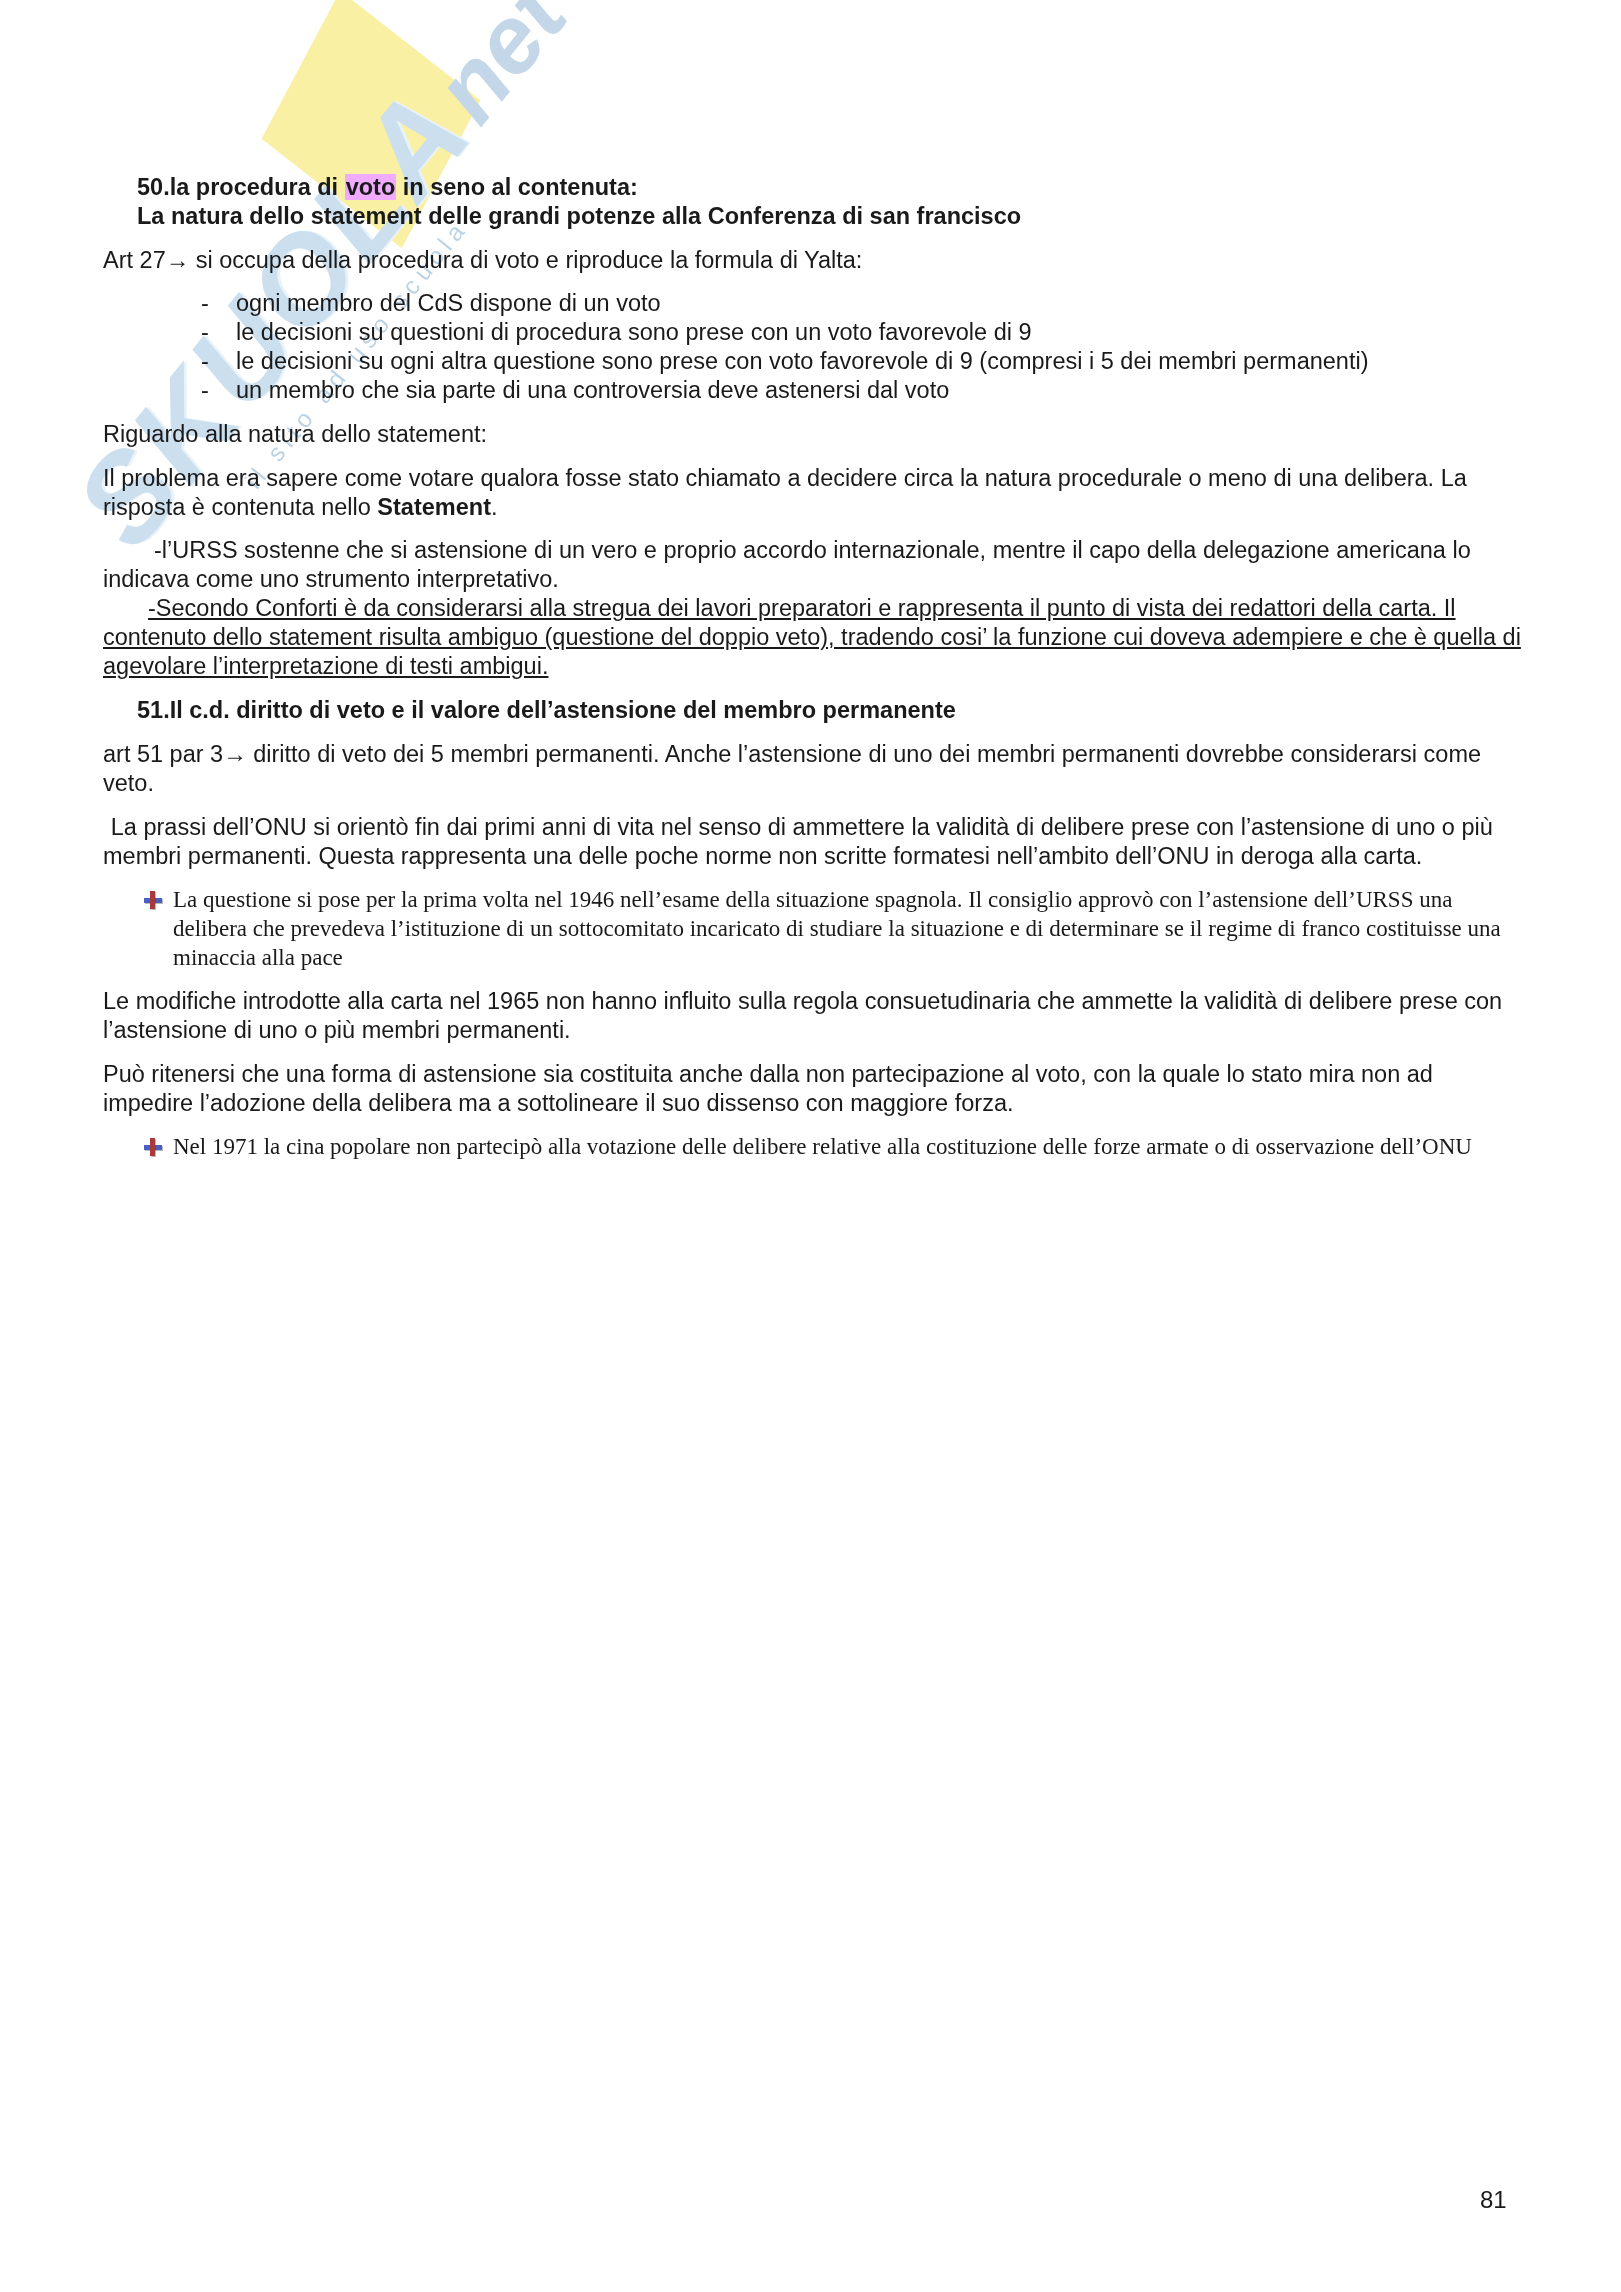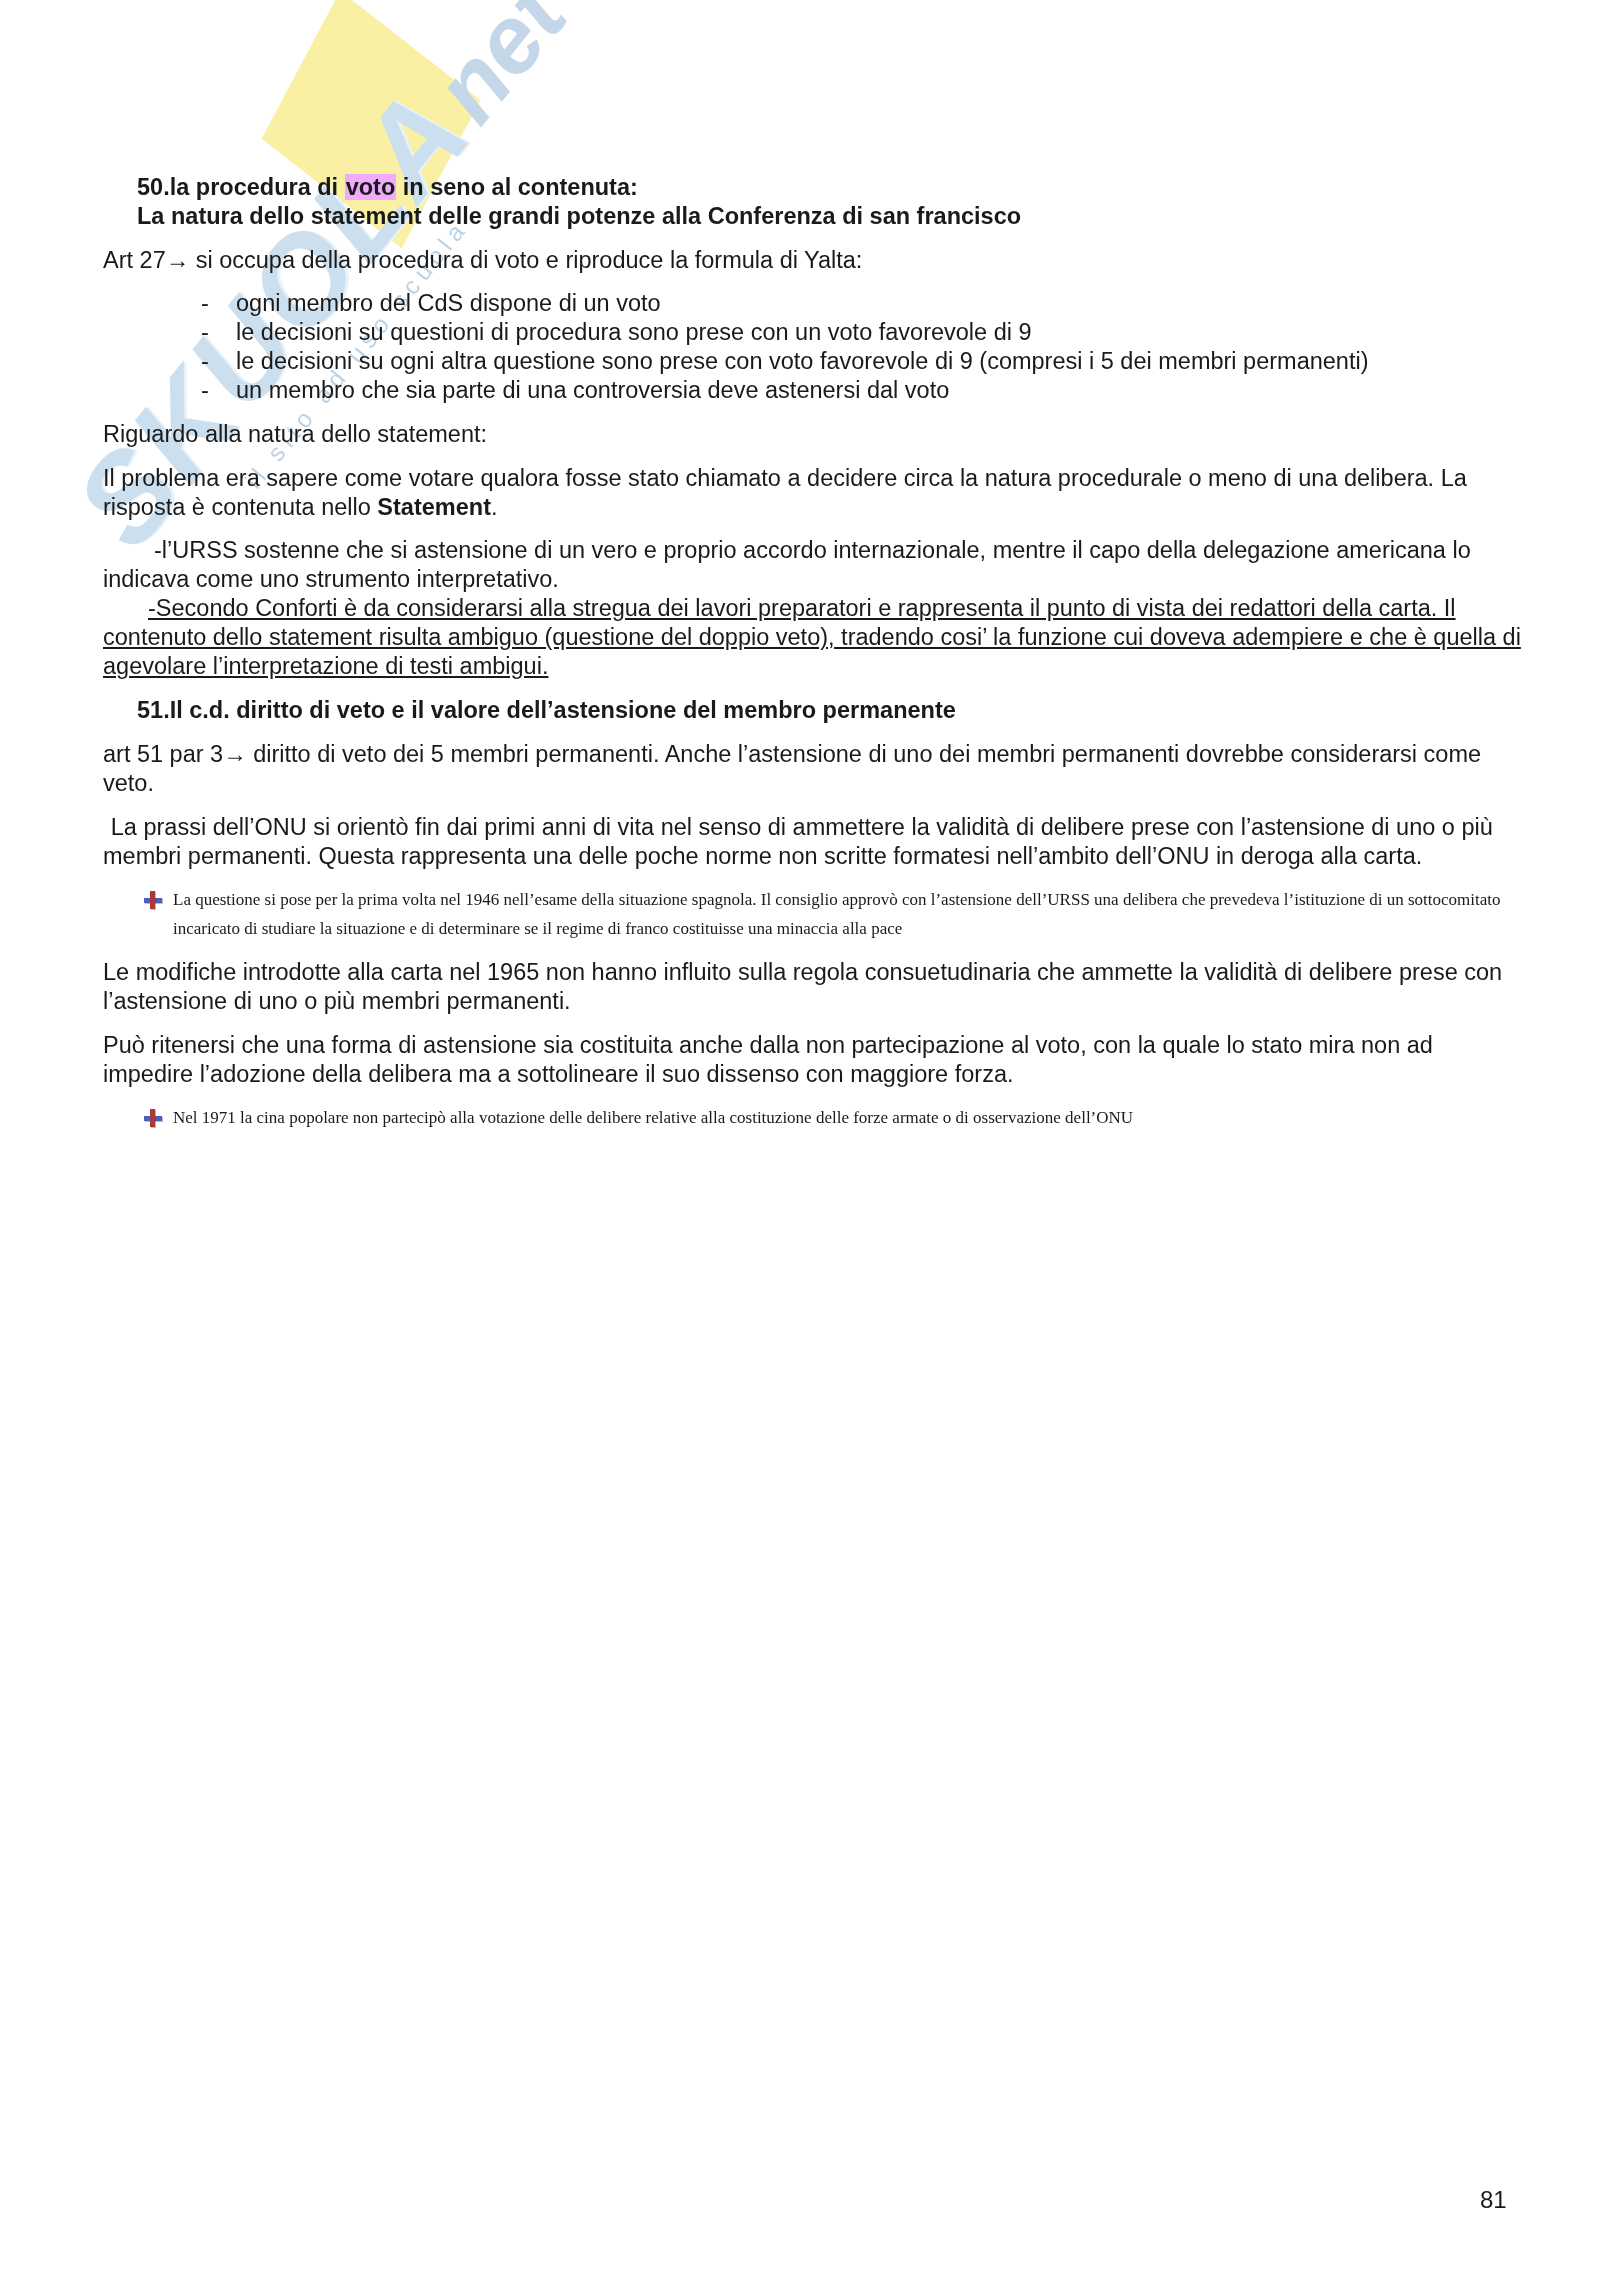--- a/index.html
+++ b/index.html
@@ -58,21 +58,21 @@
   .dash { flex: 0 0 35px; }
   .dash-text { flex: 1 1 auto; }
 
   .p-indent1 { text-indent: 51px; margin-bottom: 0 !important; }
   .p-indent2 { text-indent: 45px; text-decoration: underline; }
   .p-smallindent { text-indent: 7.8px; }
 
   .bullet {
     display: flex; margin: 0 0 14.7px 41px;
     font-family: "Liberation Serif", "DejaVu Serif", serif;
-    font-size: 17px; line-height: 29px;
+    font-size: 23px; line-height: 29px;
   }
   .plus-icon {
     flex: 0 0 29px; position: relative; display: block;
     width: 29px; height: 23.5px; top: 3.9px;
   }
   .plus-icon::before {
     content: ""; position: absolute; left: 0; top: 8.8px;
     width: 17.6px; height: 4.9px; background: #4b5fc0;
     box-shadow: 1px 1px 0 rgba(60,60,60,0.35);
   }

